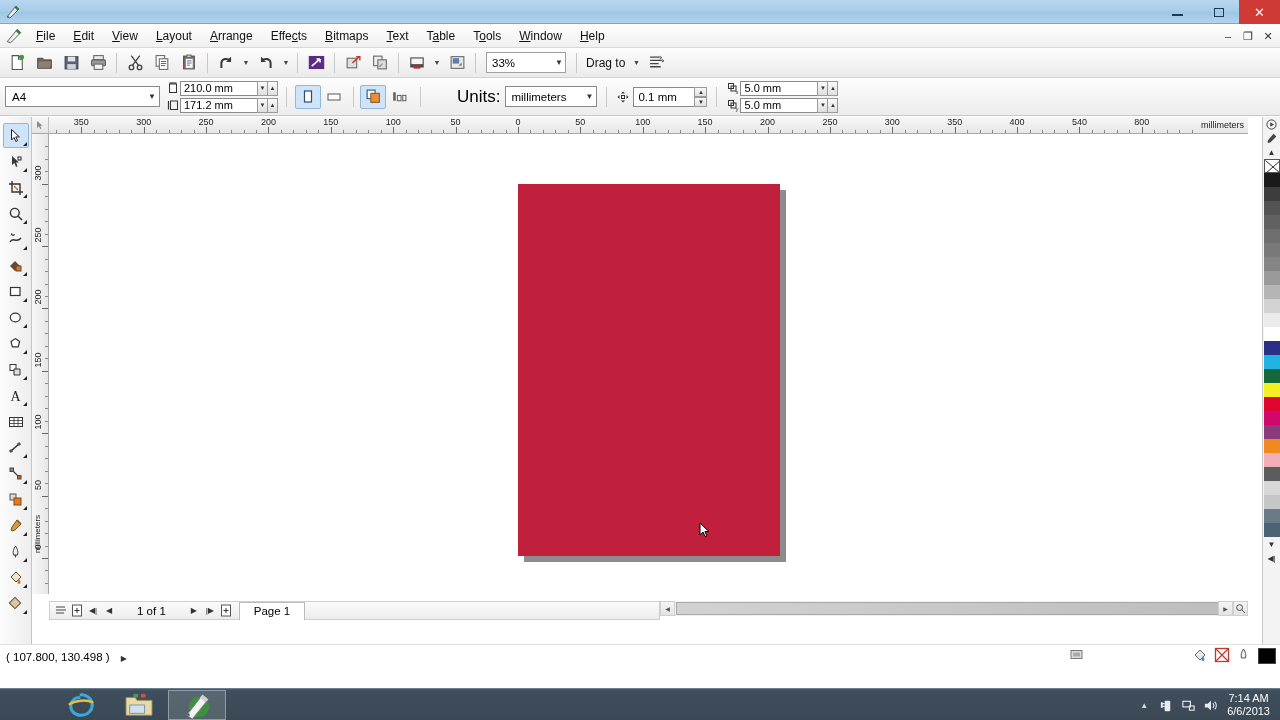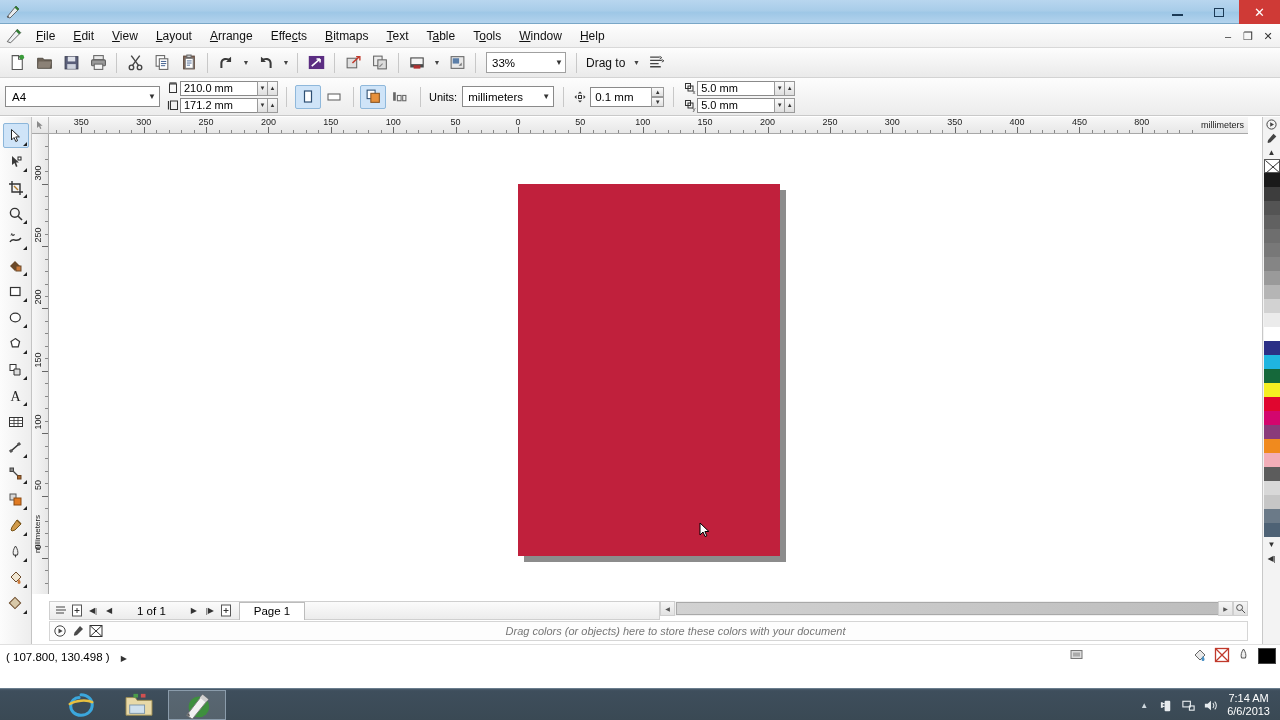--- a/index.html
+++ b/index.html
@@ -89,21 +89,21 @@
     font-size:11px; padding-left:3px; display:flex;align-items:center;
   }
   .spin-btns { display:flex; height:15px; }
   .spin-b {
     width:11px;height:15px;border:1px solid #9a9a9a; background:linear-gradient(to bottom,#fafafa,#dfdfdf);
     display:flex;align-items:center;justify-content:center;font-size:6px;color:#333; margin-left:-1px;
   }
   .ob { width:26px;height:24px;display:flex;align-items:center;justify-content:center;
         border:1px solid transparent;border-radius:2px;}
   .ob.on { background:#cfe4f8; border-color:#8fb8db; }
-  .units-lbl { font-size:11px; margin-right:5px; }
+  .units-lbl { font-size:17px; margin-right:5px;margin-left:28px; }
   .units-combo {
     width:92px;height:21px;border:1px solid #8a8a8a;background:#fff;
     display:flex;align-items:center;justify-content:space-between;padding:0 3px 0 5px;font-size:11.5px;
   }
   .nudge-field { width:62px;height:20px;border:1px solid #8a8a8a;background:#fff;
     font-size:11.5px;padding-left:4px;display:flex;align-items:center;}
   .nudge-spin { display:flex;flex-direction:column;margin-left:-1px;}
   .nudge-b { width:13px;height:10px;border:1px solid #9a9a9a;background:linear-gradient(to bottom,#fafafa,#e0e0e0);
     display:flex;align-items:center;justify-content:center;font-size:6px;color:#333;}
 
@@ -686,21 +686,21 @@
       <div class="rlabel" style="left: 735.52px;">200</div>
       <div class="rtick" style="left: 797.9px; height: 6px;"></div>
       <div class="rlabel" style="left: 797.9px;">250</div>
       <div class="rtick" style="left: 860.28px; height: 6px;"></div>
       <div class="rlabel" style="left: 860.28px;">300</div>
       <div class="rtick" style="left: 922.66px; height: 6px;"></div>
       <div class="rlabel" style="left: 922.66px;">350</div>
       <div class="rtick" style="left: 985.04px; height: 6px;"></div>
       <div class="rlabel" style="left: 985.04px;">400</div>
       <div class="rtick" style="left: 1047.42px; height: 6px;"></div>
-      <div class="rlabel" style="left: 1047.42px;">450</div>
+      <div class="rlabel" style="left: 1047.42px;">540</div>
       <div class="rtick" style="left: 1109.8px; height: 6px;"></div>
       <div class="rlabel" style="left: 1109.8px;">800</div>
       <div class="rtick" style="left: 11.912px; height: 3px; background: rgb(136, 136, 136);"></div>
       <div class="rtick" style="left: 24.388px; height: 3px; background: rgb(136, 136, 136);"></div>
       <div class="rtick" style="left: 36.864px; height: 3px; background: rgb(136, 136, 136);"></div>
       <div class="rtick" style="left: 61.816px; height: 3px; background: rgb(136, 136, 136);"></div>
       <div class="rtick" style="left: 74.292px; height: 3px; background: rgb(136, 136, 136);"></div>
       <div class="rtick" style="left: 86.768px; height: 3px; background: rgb(136, 136, 136);"></div>
       <div class="rtick" style="left: 99.244px; height: 3px; background: rgb(136, 136, 136);"></div>
       <div class="rtick" style="left: 124.196px; height: 3px; background: rgb(136, 136, 136);"></div>
@@ -868,40 +868,20 @@
     <div class="pn-btn">|▶</div>
     <div class="pn-btn">
       <svg width="12" height="13" viewBox="0 0 12 13">
           <rect x="1.5" y="1" width="9" height="11" fill="#fff" stroke="#555"></rect>
           <path d="M6 4v5M3.5 6.5h5" stroke="#333" stroke-width="1"></path>
         </svg>
     </div>
     <div class="pagetab">Page 1</div>
   </div>
 
-  <div class="docpalette">
-    <div class="dp-btn">
-      <svg width="14" height="14" viewBox="0 0 14 14">
-          <circle cx="7" cy="7" r="5.2" fill="none" stroke="#444"></circle>
-          <path d="M5.5 4.6 L9.6 7 L5.5 9.4 Z" fill="#444"></path>
-        </svg>
-    </div>
-    <div class="dp-btn">
-      <svg width="14" height="14" viewBox="0 0 14 14">
-          <path d="M9 2 L12 5 L6 11 L3.5 11.8 L2.8 11 L3.6 8.5 Z" fill="#4a4a4a"></path>
-        </svg>
-    </div>
-    <div class="dp-btn">
-      <svg width="14" height="14" viewBox="0 0 14 14">
-          <rect x="1" y="1.5" width="12" height="11" fill="#fff" stroke="#333"></rect>
-          <path d="M1 1.5 L13 12.5 M13 1.5 L1 12.5" stroke="#333" stroke-width="1"></path>
-        </svg>
-    </div>
-    <div class="dp-hint">Drag colors (or objects) here to store these colors with your document</div>
-  </div>
 
   <div class="statusbar">
     <div class="coords">
       <span>( 107.800, 130.498 )</span>
       <span class="status-arrow">▶</span>
     </div>
     <div class="fillstroke">
       <div>
         <svg width="15" height="15" viewBox="0 0 15 15">
             <rect x="2" y="3.5" width="11" height="8" fill="#ddd" stroke="#777"></rect>

